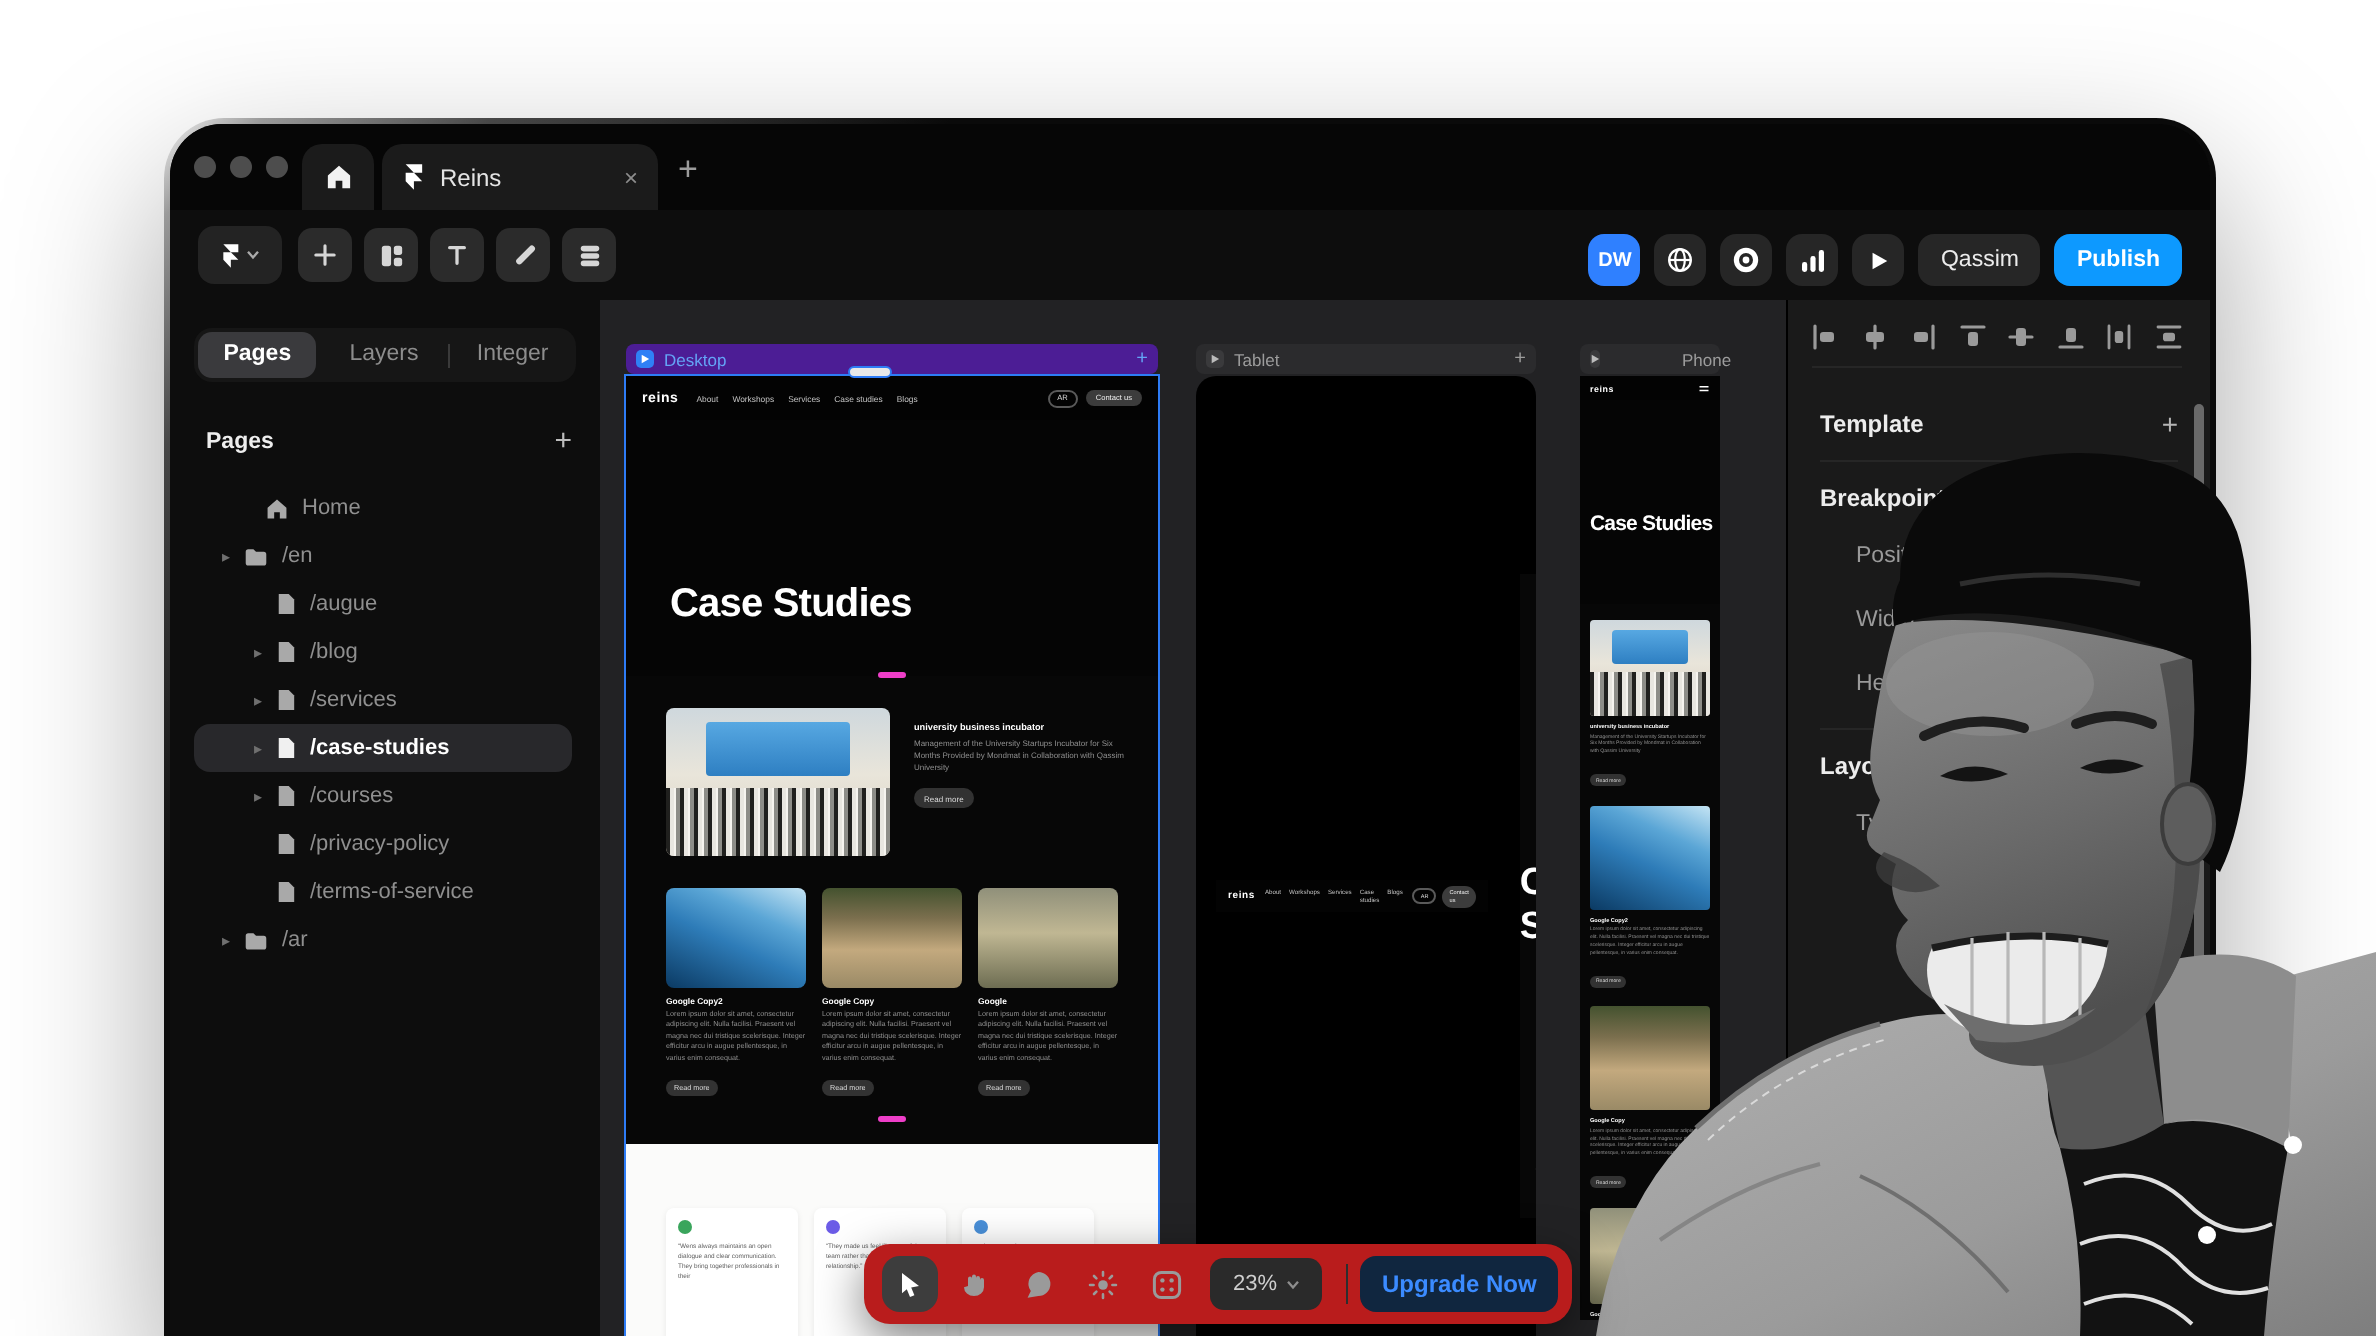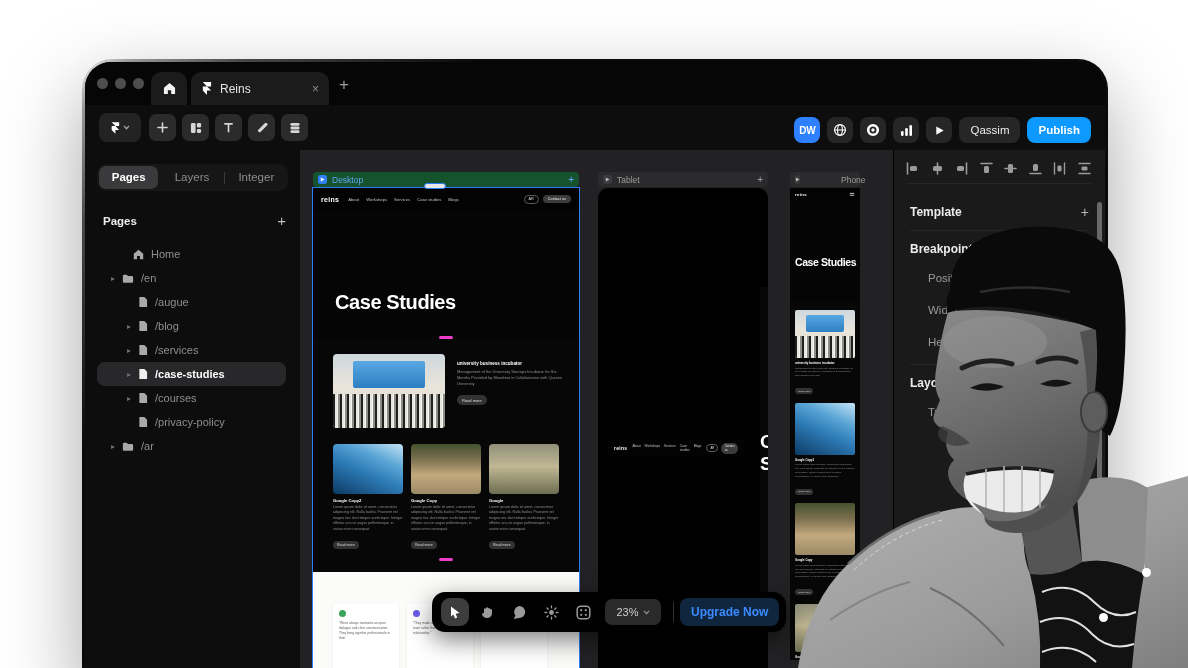--- a/index.html
+++ b/index.html
@@ -46,21 +46,21 @@
   .caret { width:11px; font-size:8px; color:#6f6f6f; flex:0 0 auto; }
   .caret.none { visibility:hidden; }
   .srow svg { flex:0 0 auto; margin-right:7px; }
   .srow .lbl { white-space:nowrap; }
   .srow.sel .lbl { font-weight:600; }
 
   
   .canvas { position:absolute; left:215px; top:88px; width:593px; bottom:0; background:#222224; }
   .flabel { position:absolute; top:22px; height:15px; border-radius:4px; display:flex; align-items:center; gap:5px; padding:0 5px; font-size:8.5px; background:#2b2b2d; color:#9c9c9c; }
   .flabel .fl-add { margin-left:auto; font-size:10px; color:#9c9c9c; }
-  .flabel.on { background:#14532d; color:#64a4f6; }
+  .flabel.on { background:#4c1d95; color:#64a4f6; }
   .flabel.on .fl-add { color:#64a4f6; }
   .playbox { width:9px; height:9px; border-radius:2.5px; background:#3a3a3c; display:flex; align-items:center; justify-content:center; }
   .flabel.on .playbox { background:#2f80f6; }
   .frame { position:absolute; top:38px; overflow:hidden; background:#000; }
   .frame.desk { left:13px; width:266px; height:520px; outline:1.5px solid #2e7cf6; background:#fff; }
   .frame.tab { left:298px; width:170px; height:520px; }
   .frame.pho { left:490px; width:70px; height:472px; }
   .handle { position:absolute; left:124px; top:33px; width:22px; height:6px; background:#e8e8e8; border:1.5px solid #2e7cf6; border-radius:3px; z-index:5; }
 
   
@@ -100,21 +100,21 @@
   .panel { position:absolute; left:808px; top:88px; width:212px; bottom:0; background:#1a1a1a; border-left:1px solid #000; }
   .align-row { position:absolute; left:12px; right:14px; top:10px; height:24px; display:flex; justify-content:space-between; align-items:center; border-bottom:1px solid #262626; padding-bottom:6px; }
   .p-row { position:absolute; left:16px; right:16px; display:flex; justify-content:space-between; align-items:center; }
   .p-title { color:#ececec; font-size:12px; font-weight:700; }
   .p-add { color:#b5b5b5; font-size:14px; }
   .p-field { position:absolute; left:34px; color:#9a9a9a; font-size:11.5px; }
   .p-div { position:absolute; left:16px; right:16px; height:1px; background:#262626; }
   .p-scroll { position:absolute; right:3px; top:52px; width:5px; height:400px; background:#787878; border-radius:3px; opacity:.85; }
 
   
-  .btoolbar { position:absolute; left:432px; top:592px; height:40px; background:#000000; border-radius:13px; display:flex; align-items:center; padding:0 7px; z-index:6; box-shadow:0 8px 24px rgba(0,0,0,.5);text-align:right; }
+  .btoolbar { position:absolute; left:432px; top:622px; height:40px; background:#b91c1c; border-radius:13px; display:flex; align-items:center; padding:0 7px; z-index:6; box-shadow:0 8px 24px rgba(0,0,0,.5);text-align:right; }
   .bt-btn { width:28px; height:28px; border-radius:9px; display:flex; align-items:center; justify-content:center; margin:0 2px; }
   .bt-btn.on { background:#3d3d3d; }
   .zoom-pill { width:56px; height:26px; background:#2a2a2a; border-radius:7px; display:flex; align-items:center; justify-content:center; gap:4px; color:#cfcfcf; font-size:11px; margin:0 6px; }
   .bt-div { width:1px; height:20px; background:#2e2e2e; margin:0 6px; }
   .upgrade { height:28px; padding:0 11px; border-radius:8px; background:#10263f; color:#3b8bff; font-weight:700; font-size:12px; display:flex; align-items:center; }
 
   
   .person { position:absolute; left:790px; top:220px; width:398px; height:448px; z-index:5; pointer-events:none; }
   .dot { position:absolute; width:9px; height:9px; border-radius:50%; background:#fff; z-index:7; }
 </style>
@@ -285,20 +285,28 @@
           </svg>
           <span class="lbl">/courses</span>
         </div>
       <div class="srow r-child">
           <span class="lead"></span>
           <span class="caret none">▸</span>
           <svg width="10" height="12" viewBox="0 0 11 13">
             <path d="M1.5 1 H7 L10 4 V12 H1.5 Z" fill="#a9a9a9"></path>
           </svg>
           <span class="lbl">/privacy-policy</span>
+        </div>
+      <div class="srow r-child">
+          <span class="lead"></span>
+          <span class="caret none">▸</span>
+          <svg width="10" height="12" viewBox="0 0 11 13">
+            <path d="M1.5 1 H7 L10 4 V12 H1.5 Z" fill="#a9a9a9"></path>
+          </svg>
+          <span class="lbl">/terms-of-service</span>
         </div>
       <div class="srow r-folder">
           <span class="lead"></span>
           <span class="caret">▸</span>
           <svg width="12" height="11" viewBox="0 0 14 12">
             <path d="M1 3 Q1 1.5 2.5 1.5 H5.5 L7 3 H11.5 Q13 3 13 4.5 V9.5 Q13 11 11.5 11 H2.5 Q1 11 1 9.5 Z" fill="#a9a9a9"></path>
           </svg>
           <span class="lbl">/ar</span>
         </div>
     </div>

